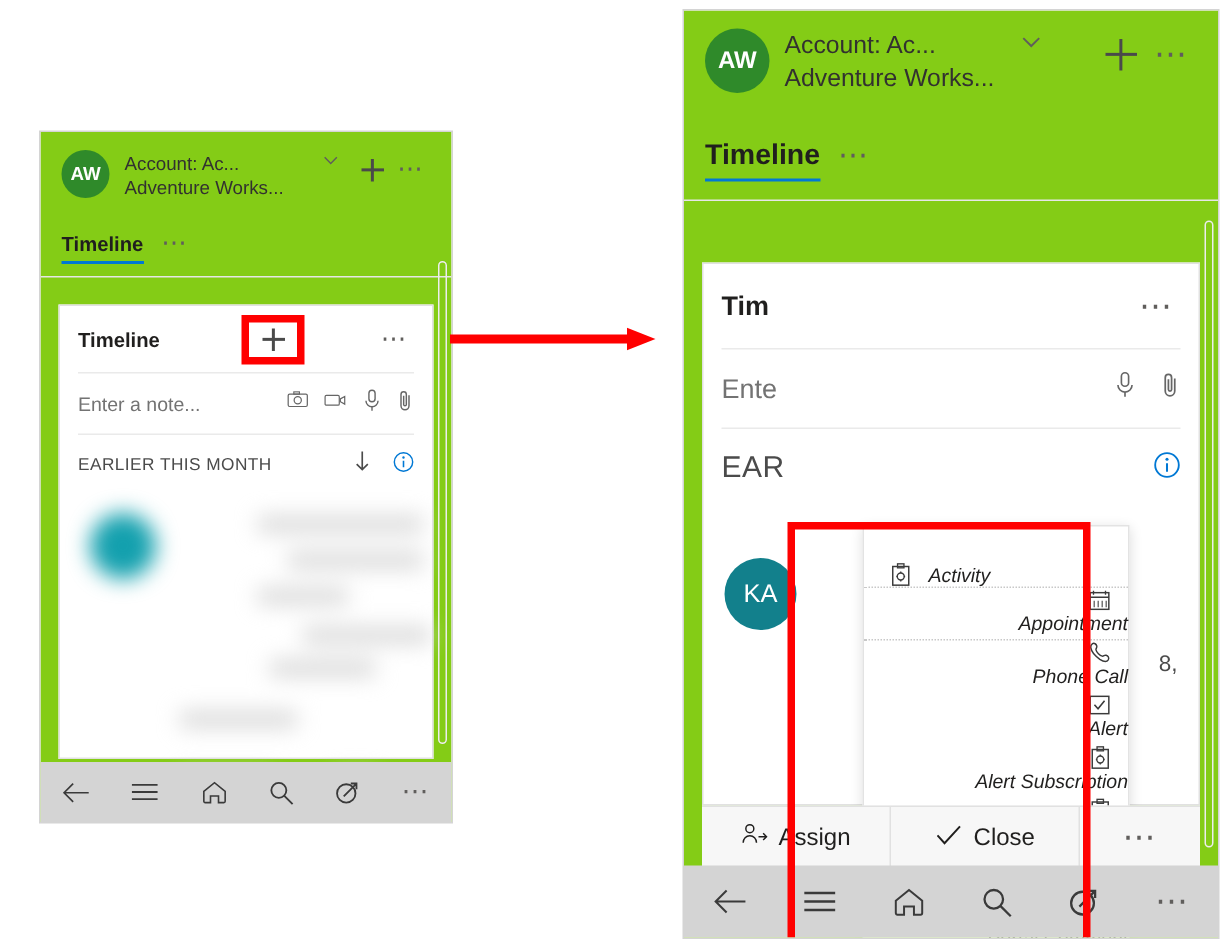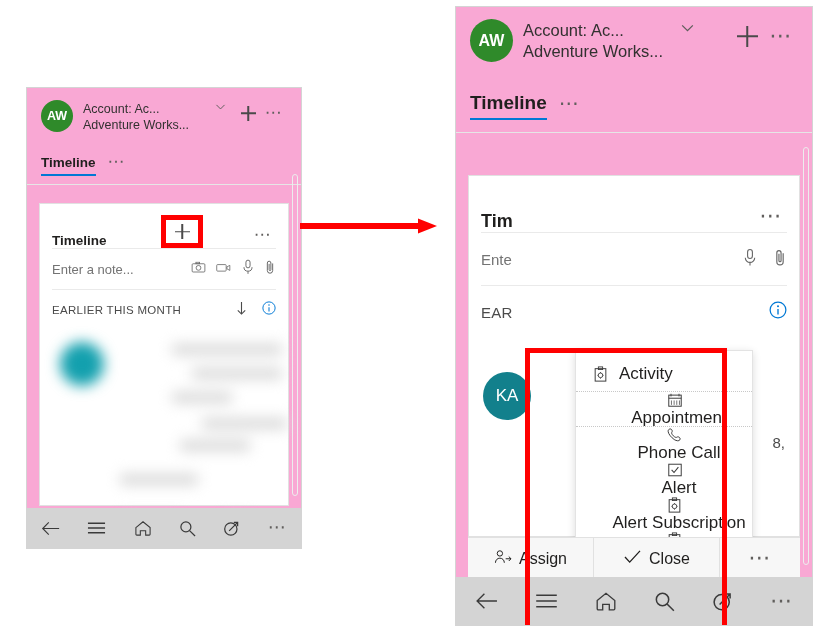--- a/index.html
+++ b/index.html
@@ -23,21 +23,21 @@
     border: 1px solid #d4d4d4;
     box-sizing: border-box;
     overflow: hidden;
   }
   #phone-left  { left: 26px;  top: 87px;  width: 276px; height: 462px; }
   #phone-right { left: 455px; top: 6px;   width: 358px; height: 620px; }
 
   .phone-screen {
     position: absolute;
     left: 0; right: 0; top: 0; bottom: 0;
-    background: #f9a8d4;
+    background: #84cc16;
     overflow: hidden;
   }
 
   
   .app-header {
     display: flex;
     align-items: flex-start;
     padding: 12px 14px 0 14px;
     box-sizing: border-box;
   }
@@ -145,21 +145,21 @@
     right: 12px;
     background: #ffffff;
     border: 1px solid #e1e1e1;
     box-sizing: border-box;
   }
   #phone-left .tl-card  { top: 115px; bottom: 42px; }
   #phone-right .tl-card { top: 168px; bottom: 88px; }
 
   .tl-card-head {
     display: flex;
-    align-items: flex-end;
+    align-items: center;
     padding: 0 12px;
     box-sizing: border-box;
     gap: 43px;
   }
   #phone-left .tl-card-head  { height: 44px; }
   #phone-right .tl-card-head { height: 56px; }
 
   .tl-card-title {
     font-weight: 600;
     color: #201f1e;
@@ -187,40 +187,40 @@
     display: flex;
     align-items: center;
     padding: 0 12px;
     box-sizing: border-box;
   }
   #phone-left .note-row  { height: 40px; }
   #phone-right .note-row { height: 52px; }
 
   .note-placeholder { flex: 1; color: #737373; }
   #phone-left .note-placeholder  { font-size: 13px; }
-  #phone-right .note-placeholder { font-size: 15px; }
+  #phone-right .note-placeholder { font-size: 18px; }
 
   .note-icons { display: flex; align-items: center; gap: 10px; color: #666; }
 
   .section-row {
     display: flex;
     align-items: center;
     padding: 0 12px;
     box-sizing: border-box;
   }
   #phone-left .section-row  { height: 40px; }
   #phone-right .section-row { height: 52px; }
 
   .section-label {
     flex: 1;
     color: #4b4b4b;
     letter-spacing: 0.3px;
   }
   #phone-left .section-label  { font-size: 11.5px; }
-  #phone-right .section-label { font-size: 15px; }
+  #phone-right .section-label { font-size: 20px; }
 
   .section-icons { display: flex; align-items: center; gap: 14px; color: #4b4b4b; }
   .info-circle { color: #0078d4; }
 
   
   .blurred-area {
     position: relative;
     margin: 4px 12px 0 12px;
     filter: blur(7px);
   }
@@ -277,27 +277,28 @@
     top: 172px;
     width: 202px;
     height: 359px;
     border: 5px solid #ff0000;
     box-sizing: border-box;
     pointer-events: none;
     z-index: 6;
   }
   .menu-item {
     display: flex;
-    align-items: center;
+    align-items: flex-end;
     height: 35px;
     padding-left: 14px;
     box-sizing: border-box;
     color: #201f1e;
-    font-size: 17px;
+    font-size: 13px;
     white-space: nowrap;
+    font-style: italic;
   }
   .menu-item.indent { padding-left: 30px; flex-direction: column; }
   .menu-item .mi-icon {
     width: 20px;
     flex: none;
     display: flex;
     align-items: center;
     justify-content: center;
     color: #3b3b3b;
     margin-right: 9px;

